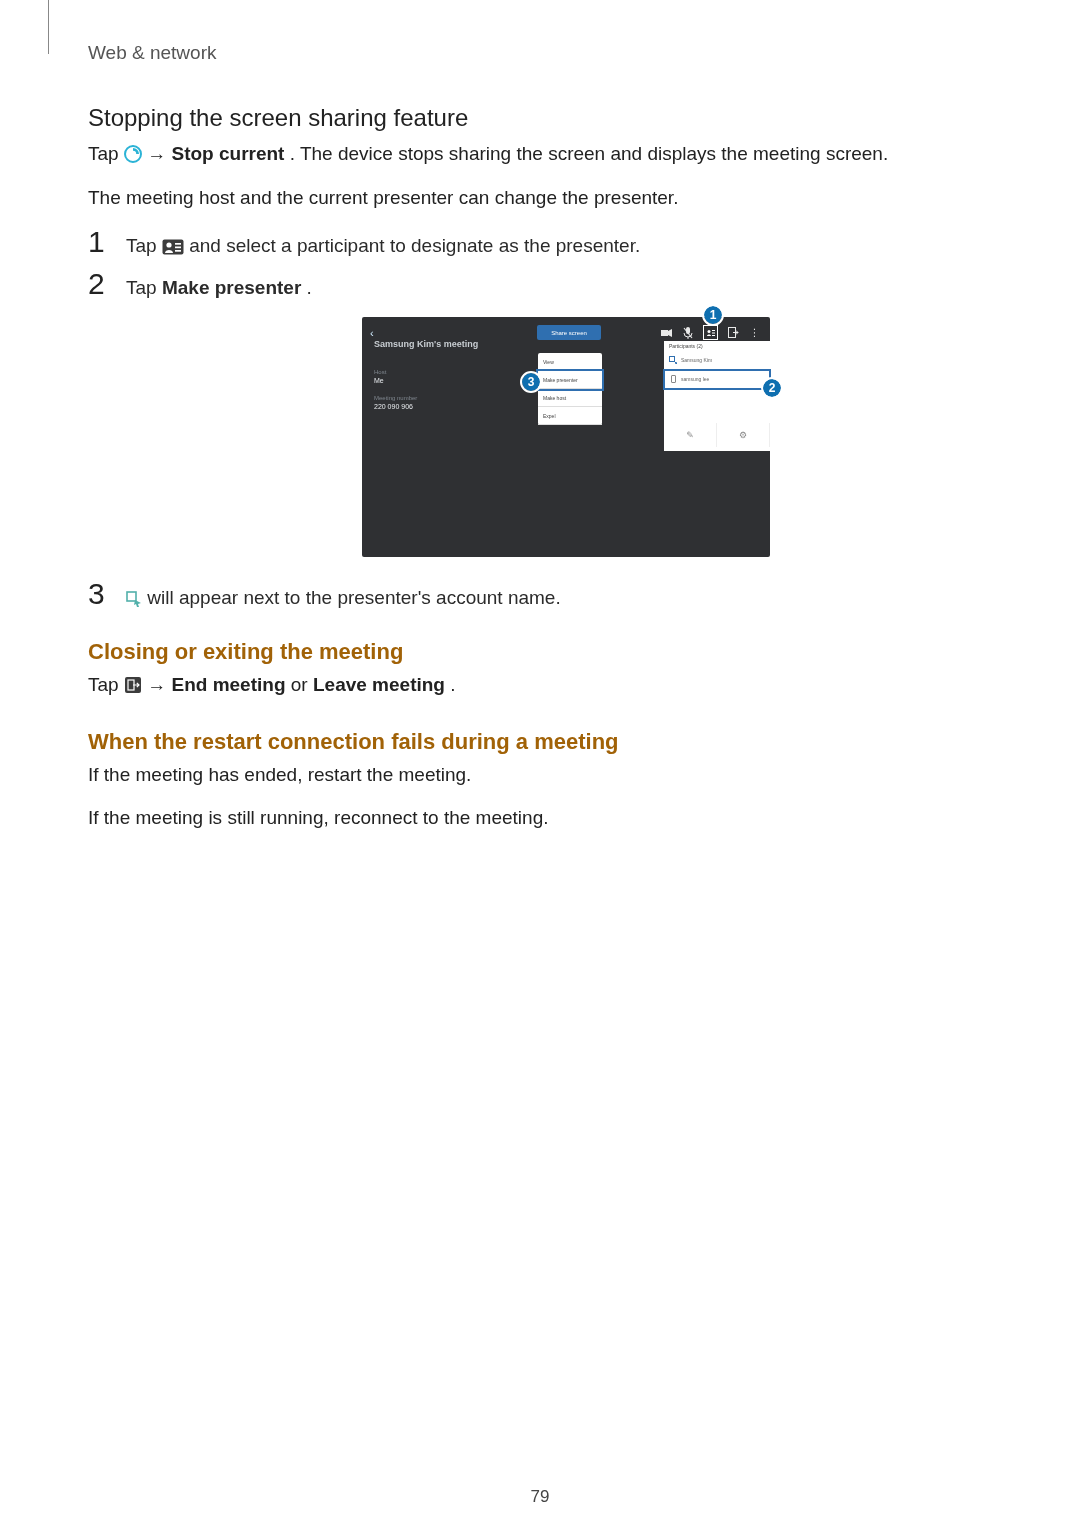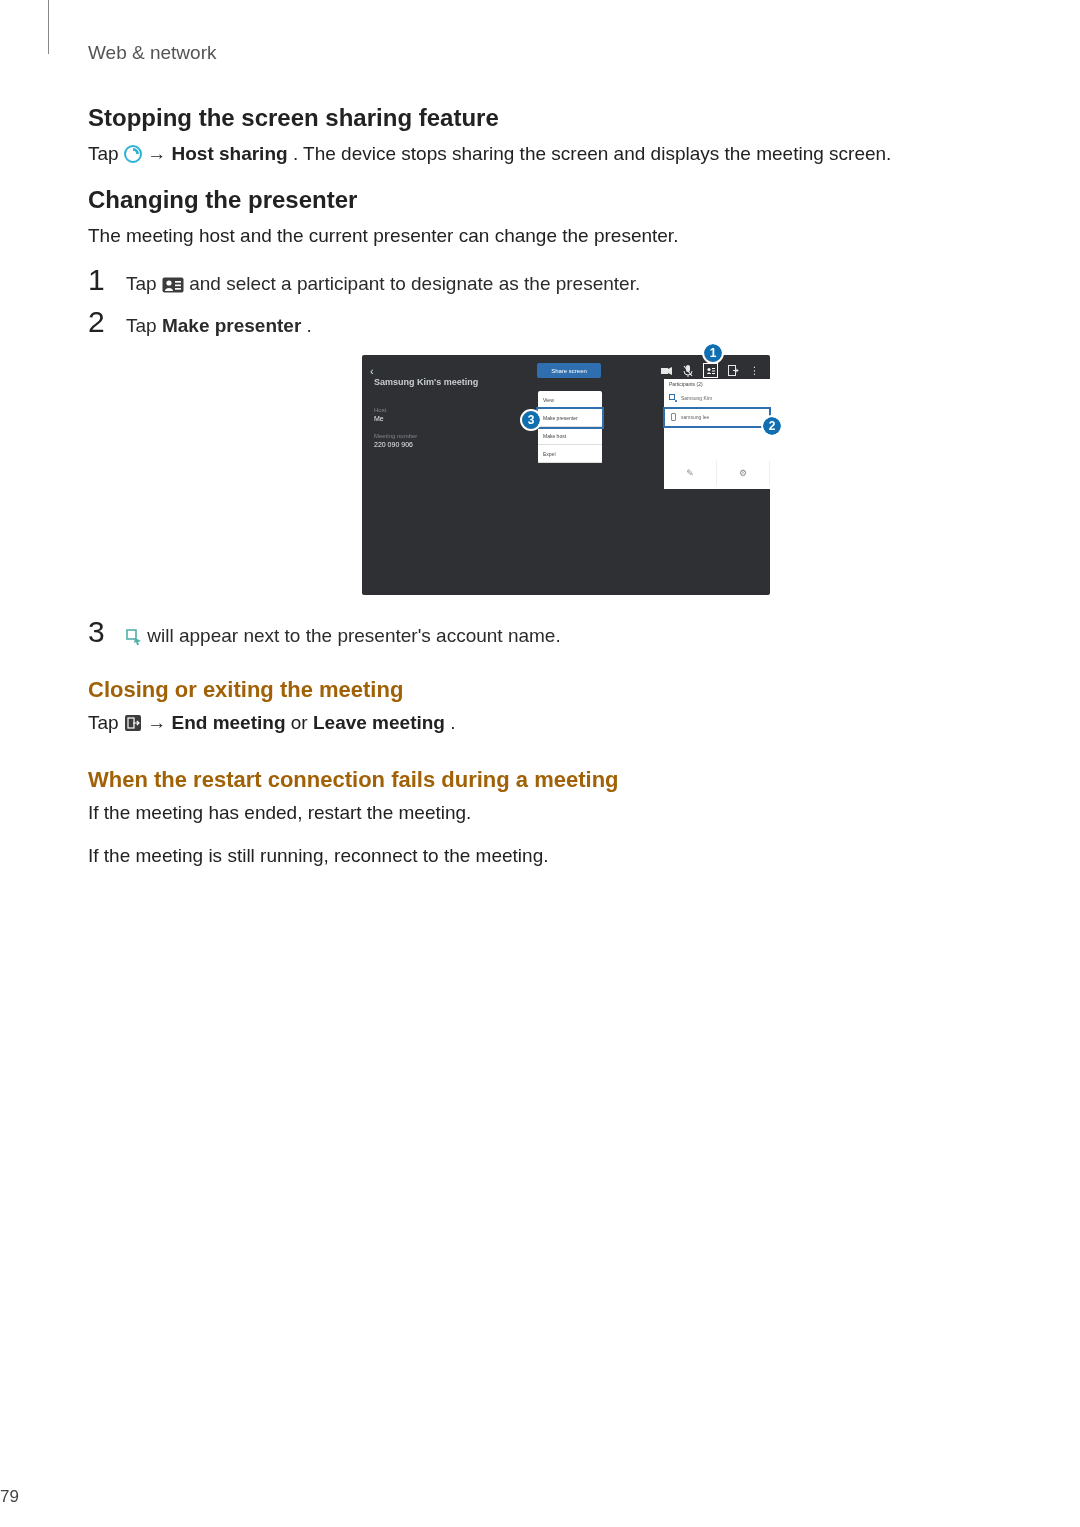--- a/index.html
+++ b/index.html
@@ -25,21 +25,21 @@
     background: #888;
   }
   .breadcrumb {
     font-size: 19px;
     color: #555;
     margin-bottom: 40px;
     margin-top: 6px;
   }
   .h3 {
     font-size: 24px;
-    font-weight: 700;
+    font-weight: 400;
     color: #222;
     margin: 18px 0 8px 0;
   }
   .para {
     font-size: 19px;
     line-height: 1.45;
     margin: 4px 0 16px 0;
     color: #222;
   }
   .bold { font-weight: 700; }
@@ -71,21 +71,21 @@
     font-size: 22px;
     font-weight: 700;
     color: #a16207;
     margin: 30px 0 6px 0;
   }
   .page-number {
     position: absolute;
     bottom: 20px;
     left: 0;
     width: 100%;
-    text-align: left;
+    text-align: center;
     font-size: 17px;
     color: #444;
   }
   
   .device {
     width: 408px;
     height: 240px;
     background: #2f3033;
     margin: 18px auto 22px auto;
     position: relative;
@@ -197,25 +197,24 @@
   <p class="para">
     <span>Tap </span>
     <span class="glyph">
       <svg width="18" height="18" viewBox="0 0 18 18">
         <circle cx="9" cy="9" r="8" fill="none" stroke="#2bb3d6" stroke-width="2"></circle>
         <path d="M9 3 A6 6 0 0 1 15 9 L9 9 Z" fill="#2bb3d6"></path>
         <circle cx="9" cy="9" r="3.2" fill="#fff"></circle>
       </svg>
     </span>
     <span> → </span>
-    <span class="bold">Host sharing</span>
+    <span class="bold">Stop current</span>
     <span>. The device stops sharing the screen and displays the meeting screen.</span>
   </p>
 
-  <div class="h3">Changing the presenter</div>
   <p class="para">The meeting host and the current presenter can change the presenter.</p>
 
   <ol class="num-list">
     <li>
       <span class="num">1</span>
       <span>
         <span>Tap </span>
         <span class="glyph">
           <svg width="22" height="16" viewBox="0 0 22 16">
             <rect x="0.5" y="0.5" width="21" height="15" rx="2" fill="#3c3c3c"></rect>

